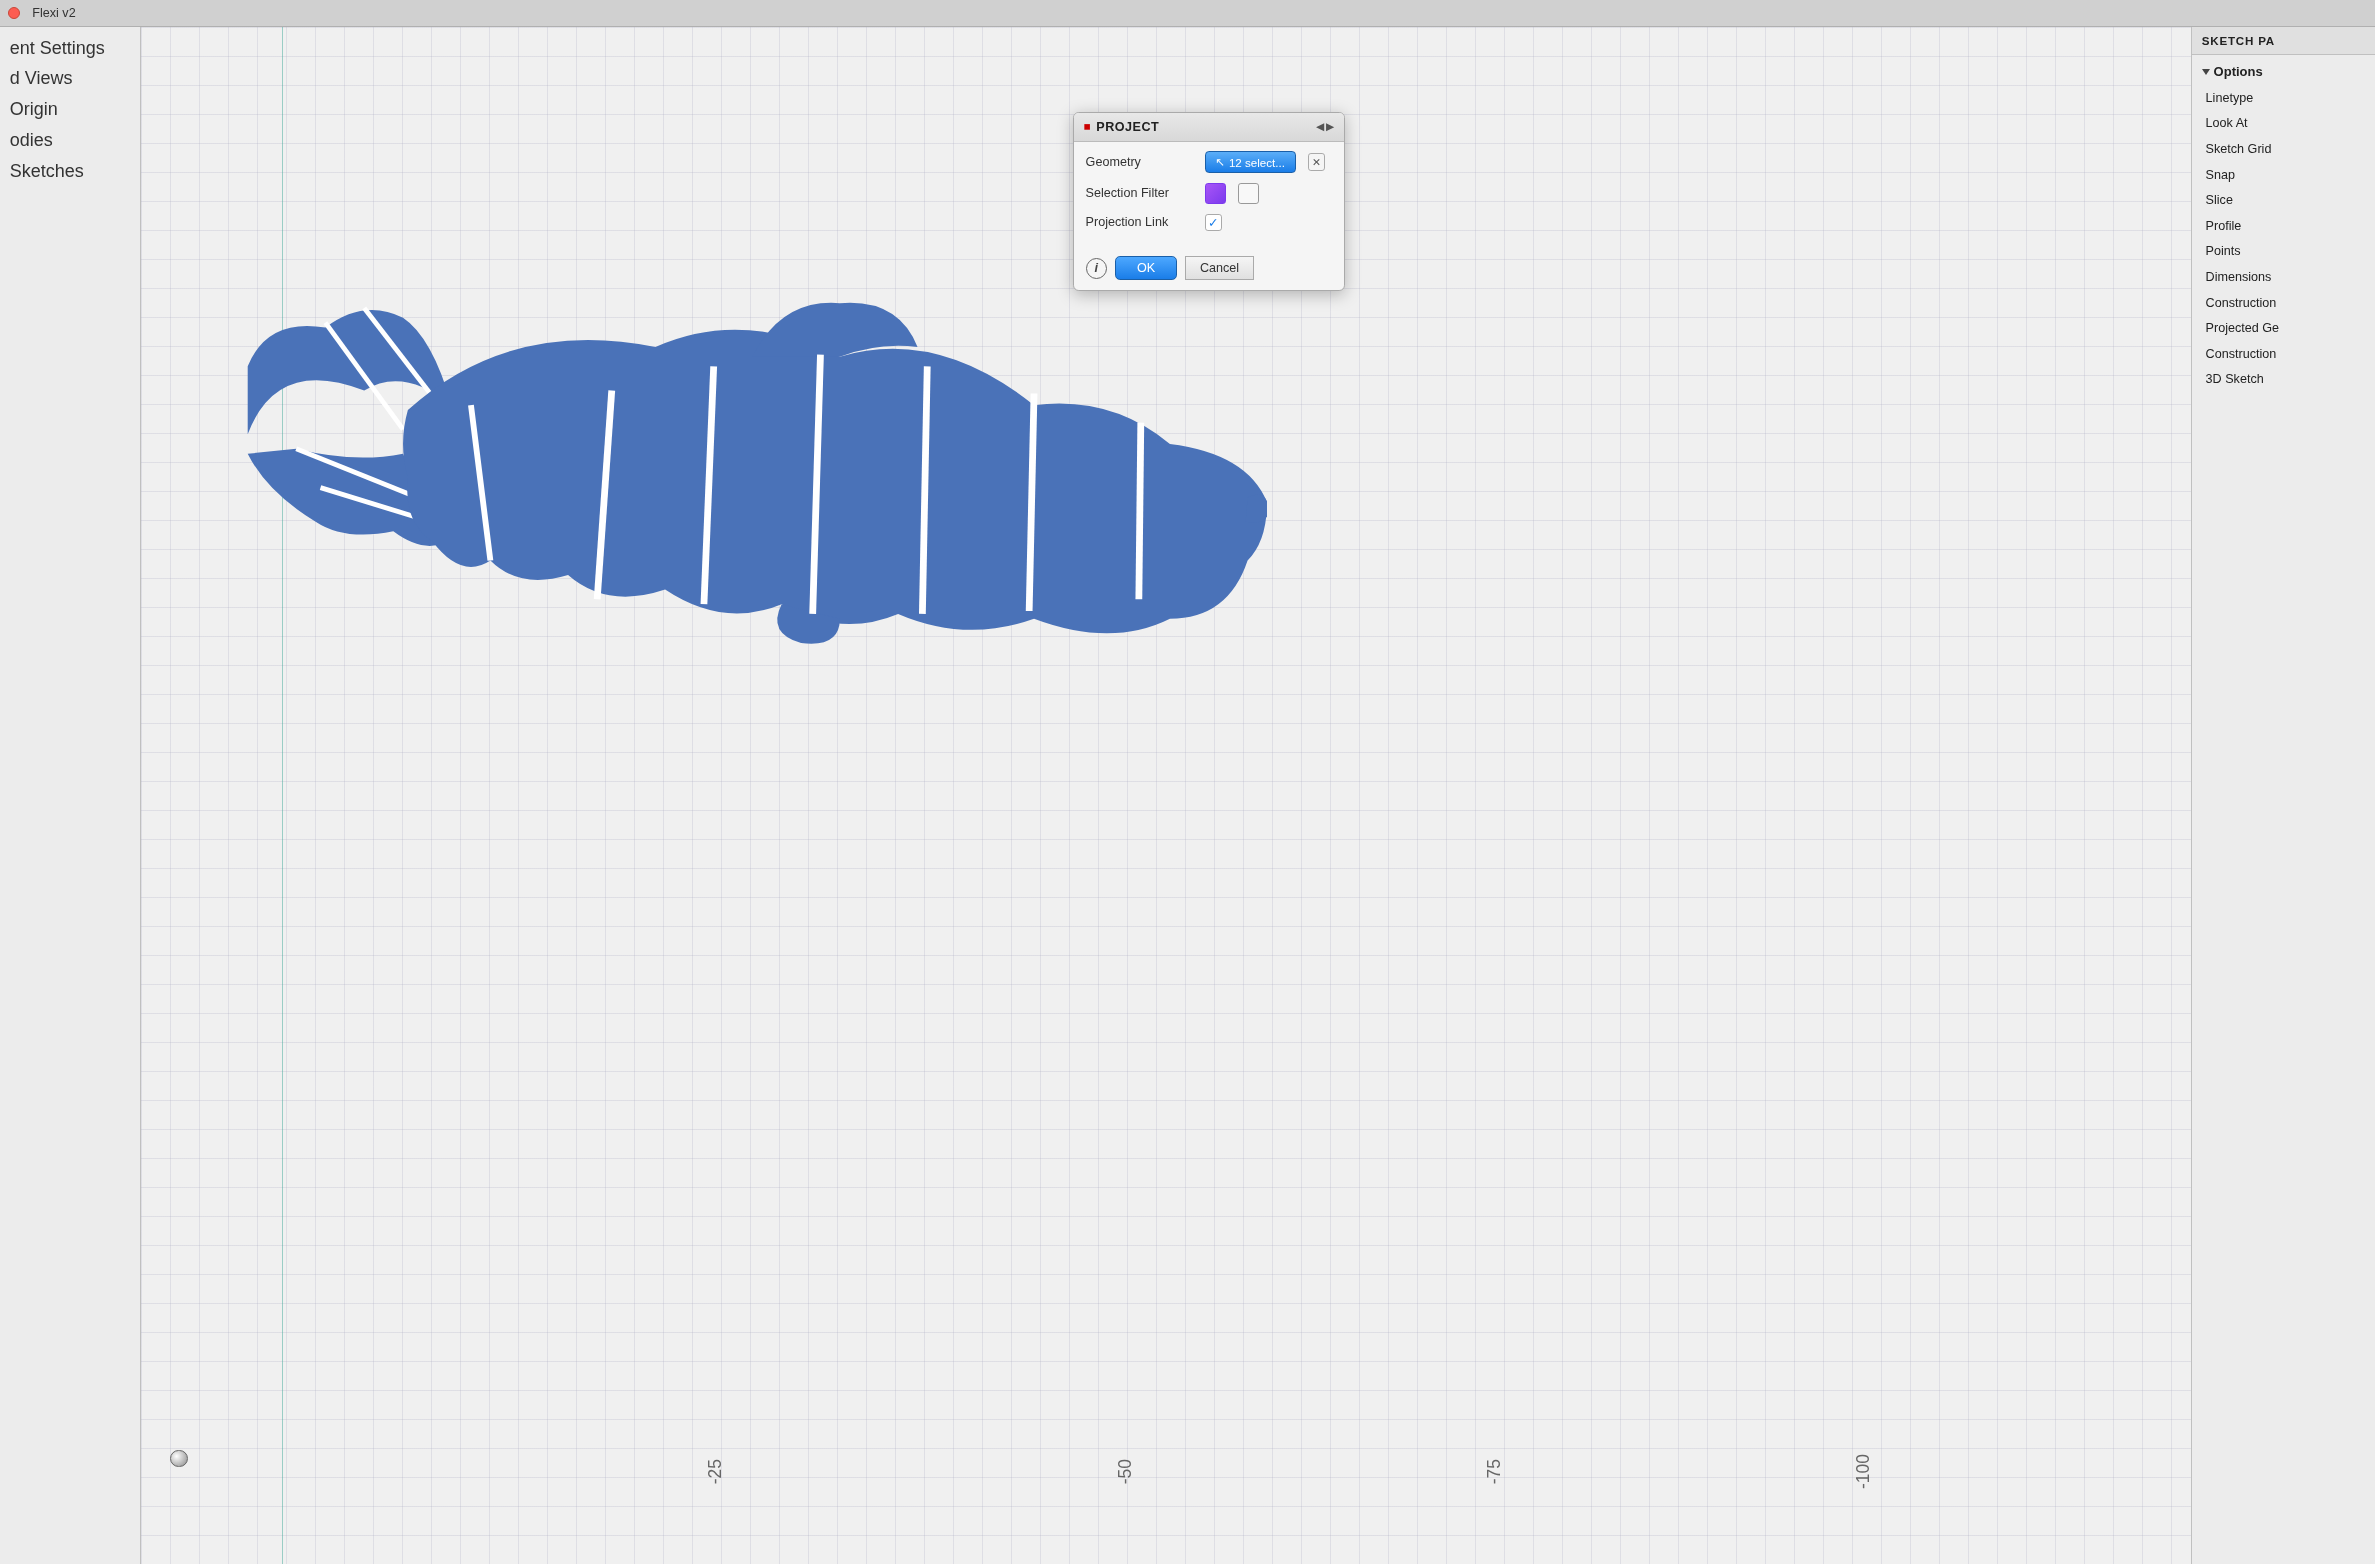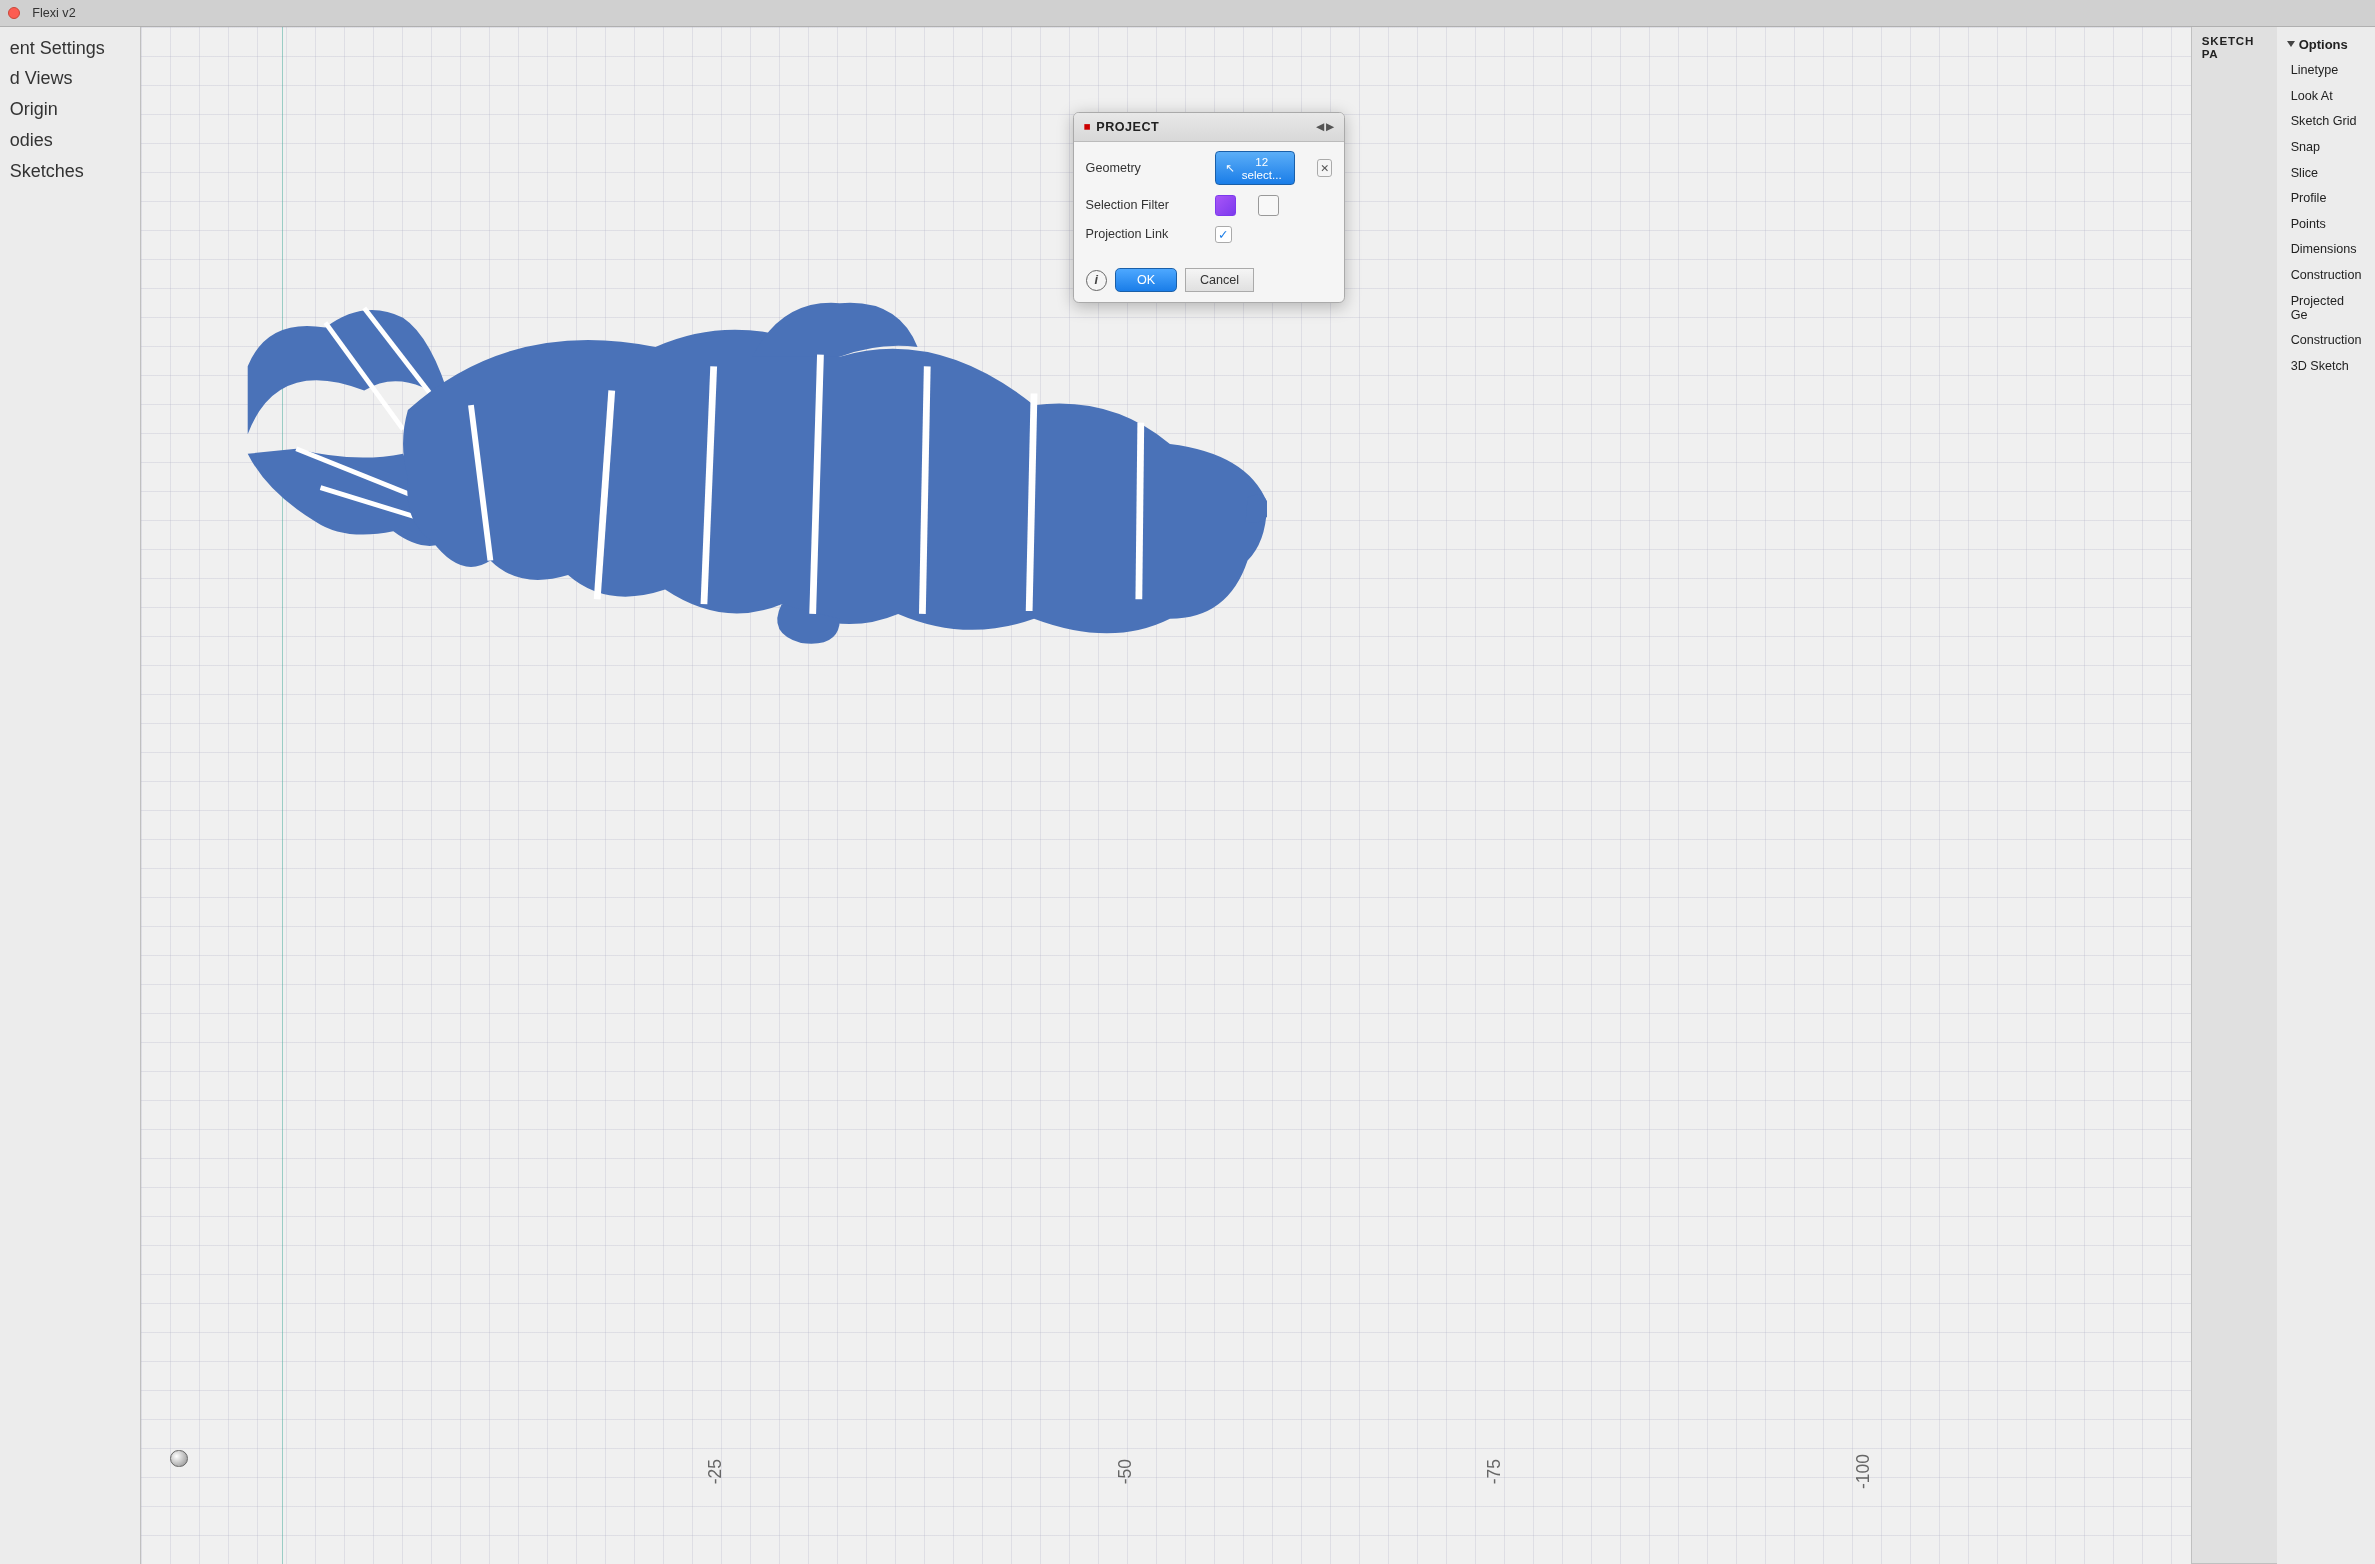--- a/index.html
+++ b/index.html
@@ -143,21 +143,21 @@
       font-size: 10.7px;
       color: #555;
     }
     .dialog-body {
       padding: 9.7px 11.6px;
     }
     .dialog-row {
       display: flex;
       align-items: center;
       margin-bottom: 9.7px;
-      gap: 22px;
+      gap: 12px;
     }
     .dialog-label {
       font-size: 12.6px;
       color: #333;
       min-width: 107px;
     }
     .select-btn {
       background: linear-gradient(#5baef8, #1a7de8);
       color: white;
       border: 1px solid #1a5fa8;
@@ -236,21 +236,21 @@
       font-size: 12.6px;
       cursor: pointer;
     }
 
     
     .right-panel {
       width: 184px;
       background: #ececec;
       border-left: 1px solid #c0c0c0;
       display: flex;
-      flex-direction: row;
+      flex-direction: column;
       flex-shrink: 0;
     }
     .right-panel-header {
       padding: 6.8px 9.7px;
       font-size: 11.6px;
       font-weight: 700;
       color: #222;
       letter-spacing: 0.8px;
       border-bottom: 1px solid #c0c0c0;
       background: #e0e0e0;

